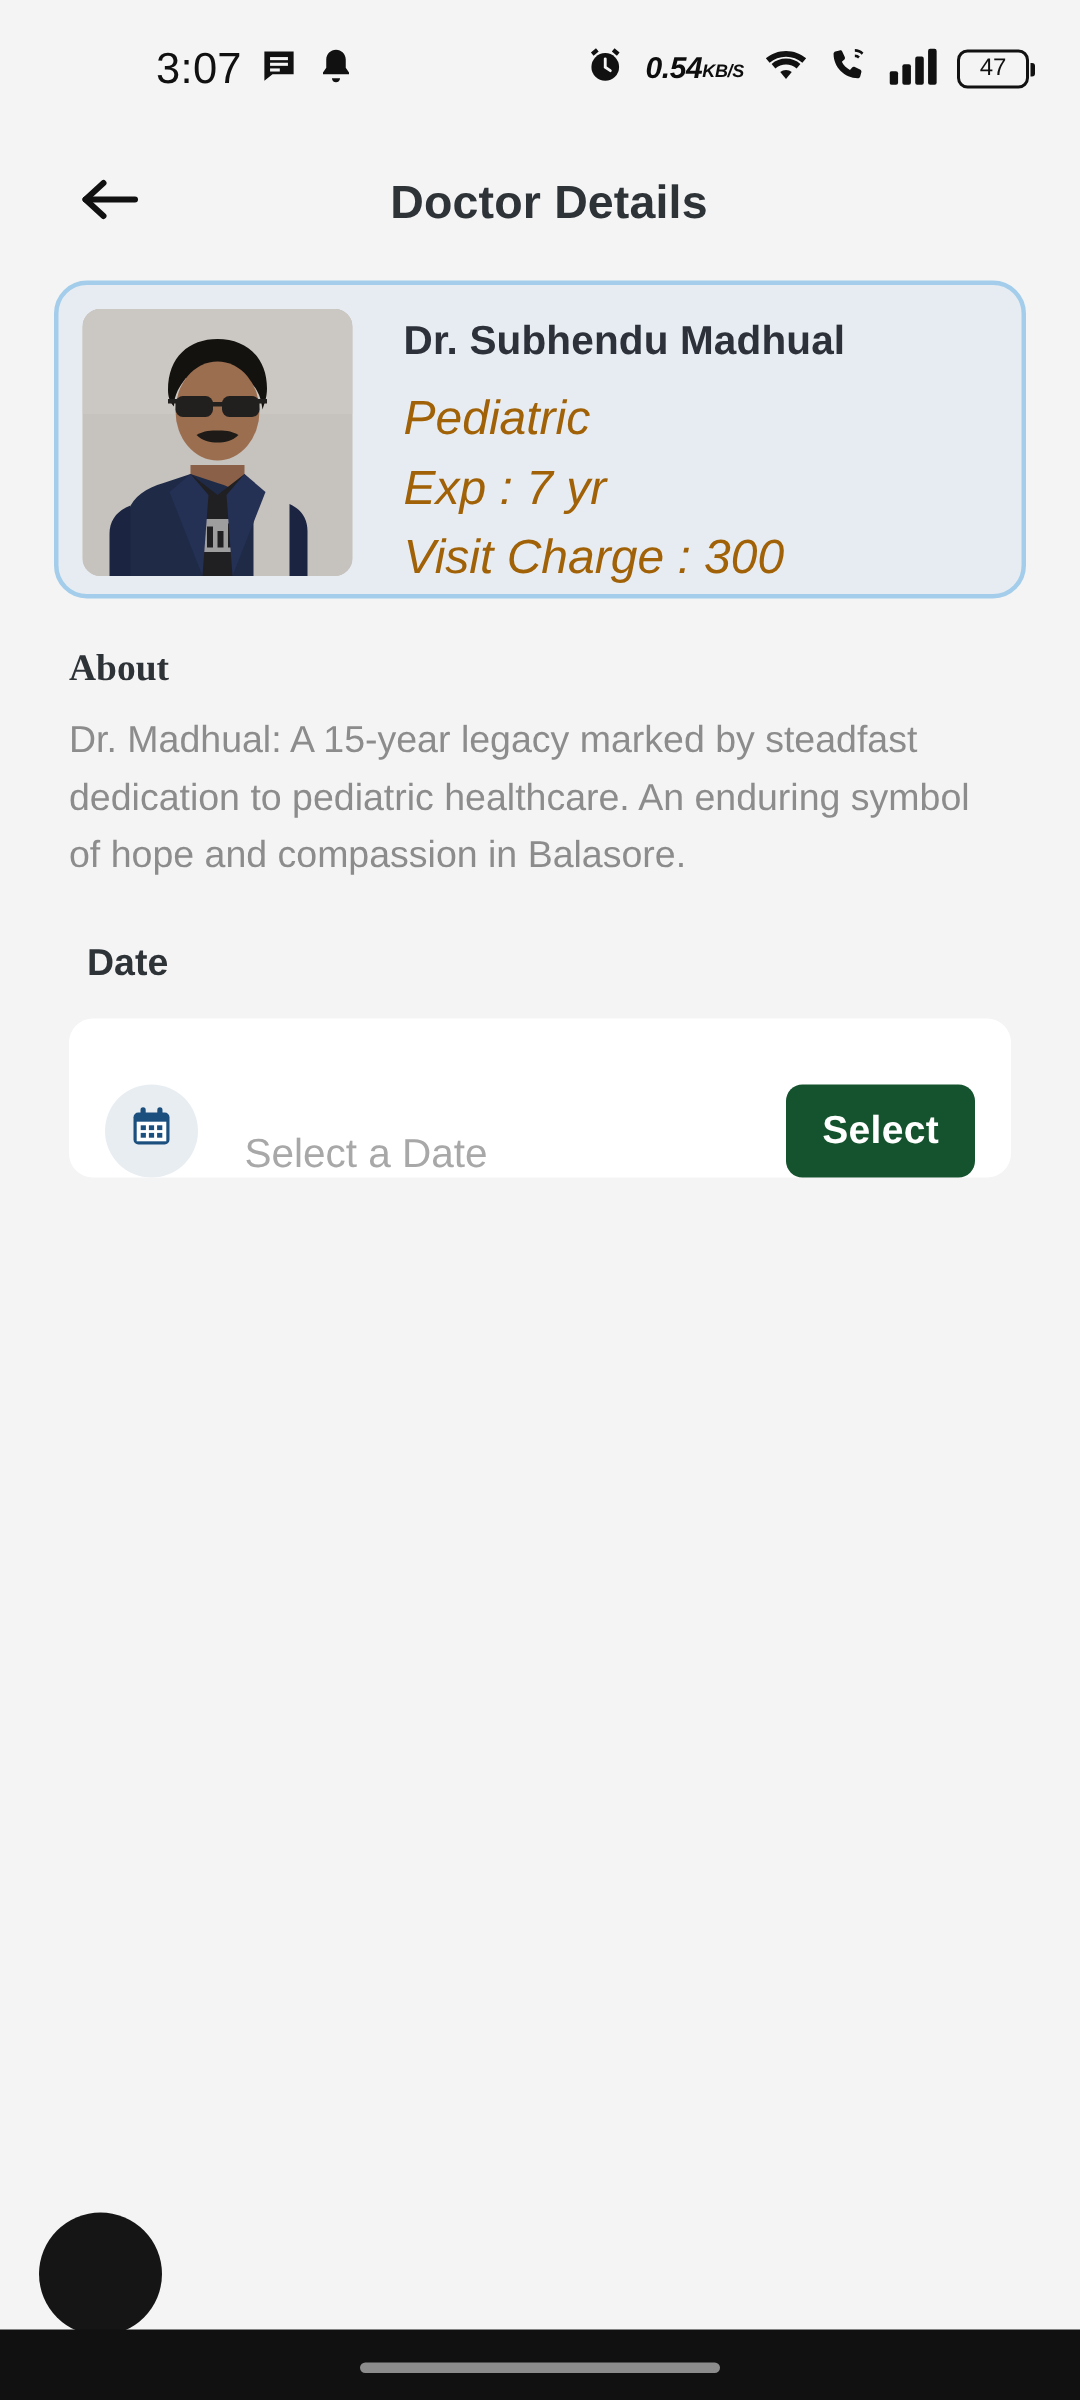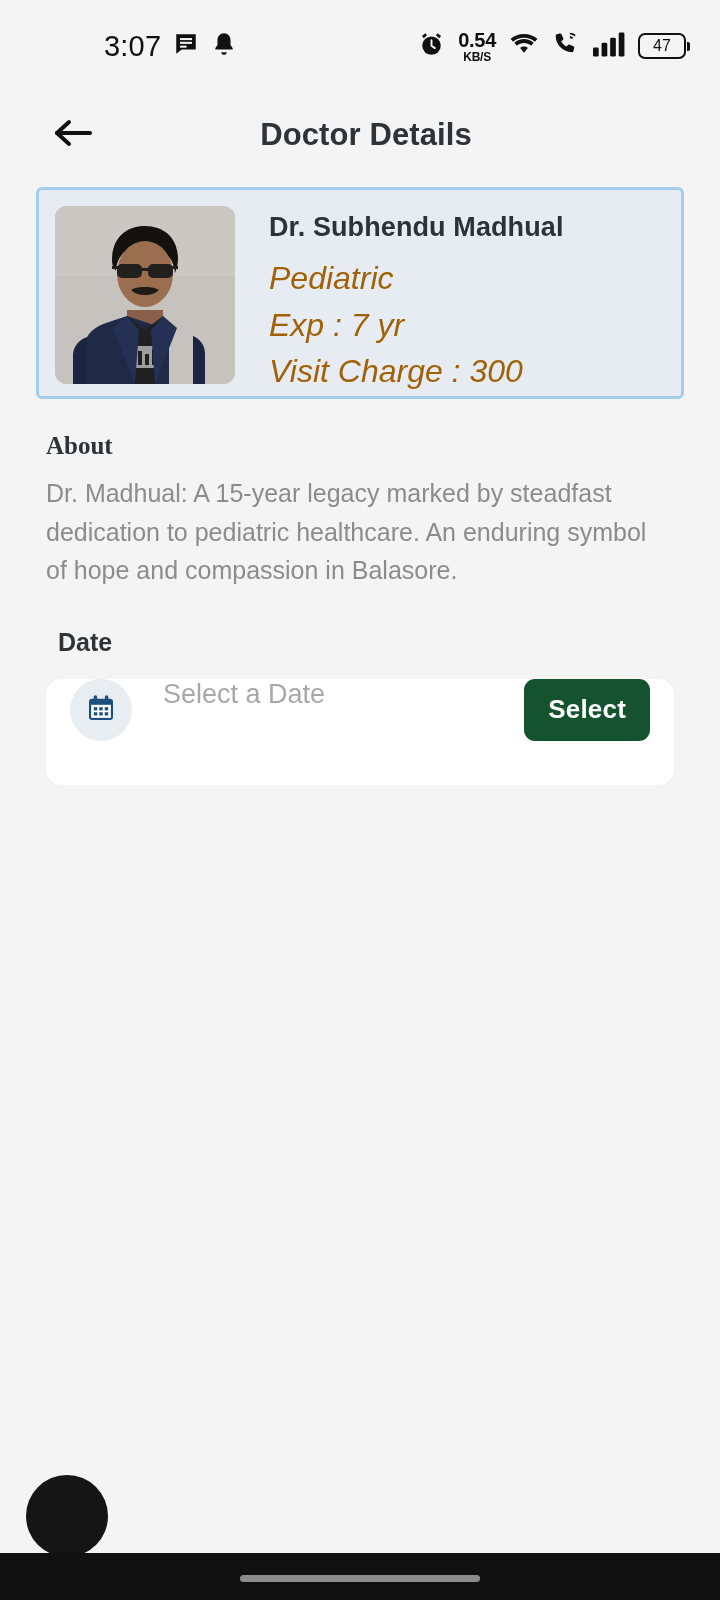--- a/index.html
+++ b/index.html
@@ -38,23 +38,24 @@
     line-height: 1;
   }
   .sb-right {
     margin-left: auto;
     display: flex;
     align-items: center;
     gap: 13px;
   }
   .sb-netspeed {
     display: flex;
-    flex-direction: column;
+    flex-direction: row;
     align-items: center;
     line-height: 1;
+    font-style: italic;
   }
   .sb-netspeed .val {
     font-size: 20px;
     font-weight: 600;
     letter-spacing: -0.3px;
   }
   .sb-netspeed .unit {
     font-size: 12px;
     font-weight: 700;
     letter-spacing: -0.2px;
@@ -114,21 +115,21 @@
     color: #2e3338;
     letter-spacing: 0.1px;
     pointer-events: none;
   }
 
   
   .doctor-card {
     margin: 9px 36px 0 36px;
     background: #e7ecf2;
     border: 3px solid #a3cdea;
-    border-radius: 6px;
+    border-radius: 22px;
     display: flex;
     align-items: flex-start;
     padding: 16px;
     box-sizing: border-box;
     height: 212px;
   }
   .doc-photo {
     width: 180px;
     height: 178px;
     border-radius: 12px;
@@ -181,21 +182,21 @@
     font-weight: 700;
     color: #2e3338;
     margin: 38px 0 0 58px;
   }
   .date-card {
     margin: 22px 46px 0 46px;
     background: #ffffff;
     border-radius: 16px;
     height: 106px;
     display: flex;
-    align-items: flex-start;
+    align-items: flex-end;
     padding: 0 24px;
     box-sizing: border-box;
   }
   .cal-circle {
     width: 62px;
     height: 62px;
     border-radius: 50%;
     background: #e8edf2;
     display: flex;
     align-items: center;

